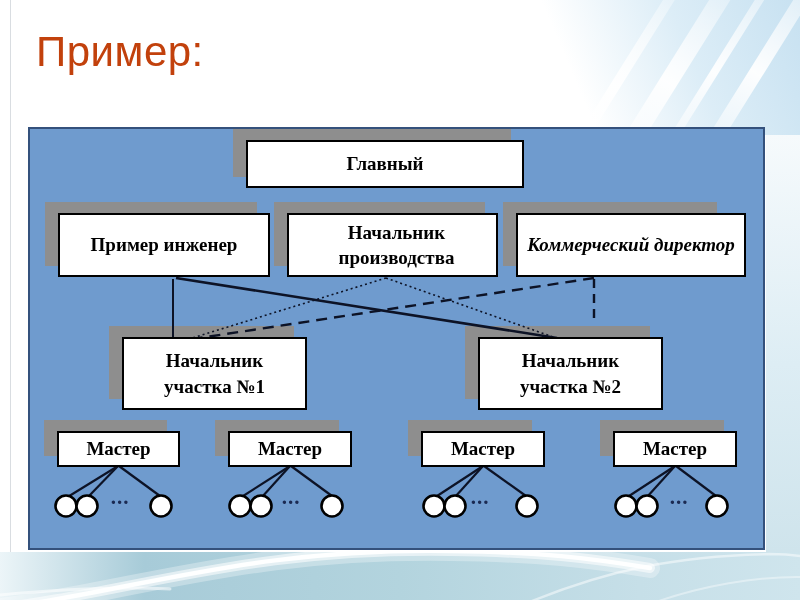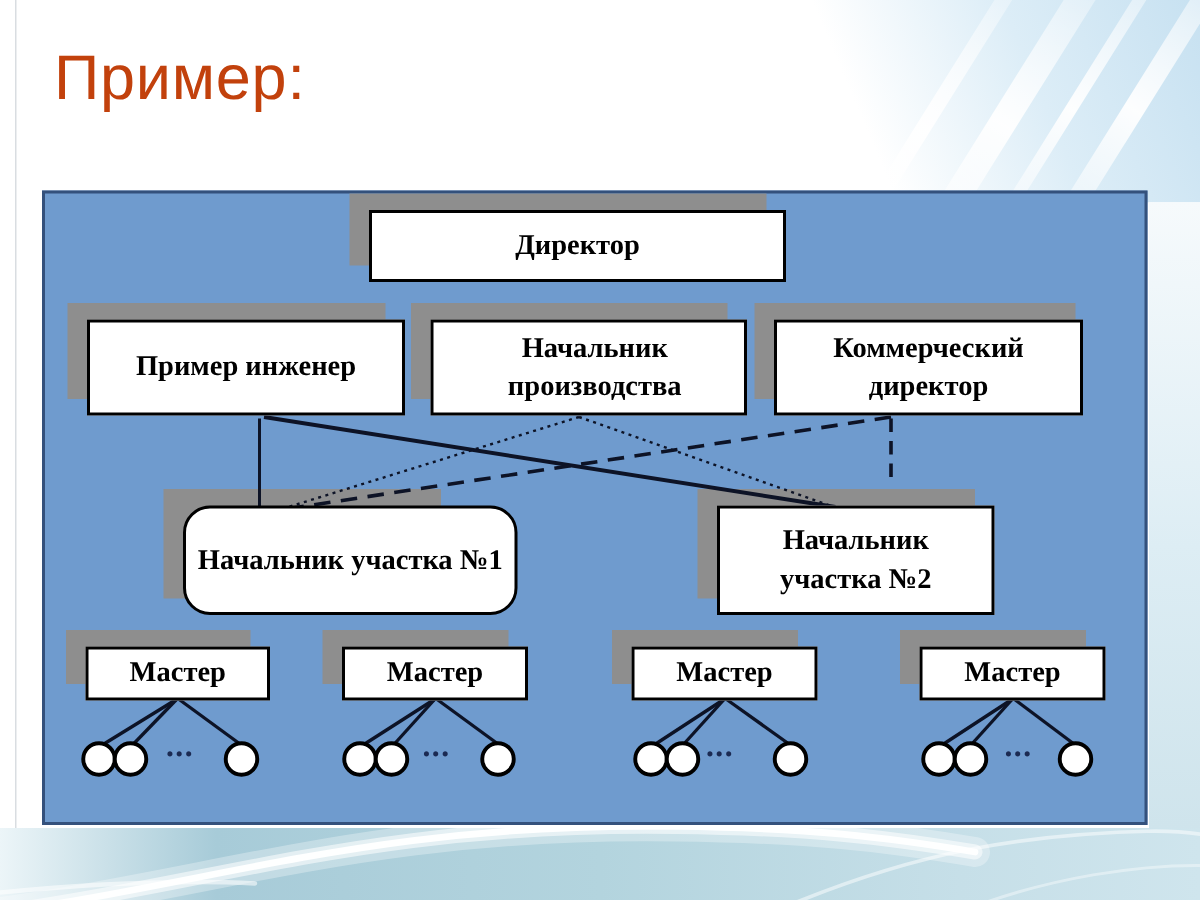--- a/index.html
+++ b/index.html
@@ -39,22 +39,22 @@
   .connectors { position:absolute; left:0; top:0; width:800px; height:600px; z-index:2; }
 
   .node { position:absolute; z-index:3; box-sizing:border-box;
     background:#ffffff; border:2px solid #000000;
     display:flex; align-items:center; justify-content:center; text-align:center;
     font-weight:700; font-size:19px; line-height:1.32; color:#000000; padding:2px 6px; }
 
   .n-director   { left:246px; top:140px; width:278px; height:48px; }
   .n-chief      { left:58px;  top:213px; width:212px; height:64px; }
   .n-production { left:287px; top:213px; width:211px; height:64px;padding-left:14px; }
-  .n-commercial { left:516px; top:213px; width:206px; height:64px; }
-  .n-sec1       { left:122px; top:337px; width:223px; height:73px;border-radius:18px; }
+  .n-commercial { left:516px; top:213px; width:230px; height:64px;font-style:italic; }
+  .n-sec1       { left:122px; top:337px; width:185px; height:73px; }
   .n-sec2       { left:478px; top:337px; width:185px; height:73px; }
   .n-m1 { left:57px;  top:431px; width:123px; height:36px; }
   .n-m2 { left:228px; top:431px; width:124px; height:36px; }
   .n-m3 { left:421px; top:431px; width:124px; height:36px; }
   .n-m4 { left:613px; top:431px; width:124px; height:36px; }
 
   .dots { position:absolute; z-index:3; width:36px; top:487px; text-align:center;
     font-weight:700; font-size:21px; line-height:1; color:#1b2a52; letter-spacing:1px; }
   .d1 { left:102px; } .d2 { left:273px; } .d3 { left:462px; } .d4 { left:661px; }
 </style>
@@ -150,21 +150,21 @@
       <circle cx="332" cy="506" r="10.5"></circle>
       <circle cx="434" cy="506" r="10.5"></circle>
       <circle cx="455" cy="506" r="10.5"></circle>
       <circle cx="527" cy="506" r="10.5"></circle>
       <circle cx="626" cy="506" r="10.5"></circle>
       <circle cx="647" cy="506" r="10.5"></circle>
       <circle cx="717" cy="506" r="10.5"></circle>
     </g>
   </svg>
 
-  <div class="node n-director">Директор</div>
+  <div class="node n-director">Главный</div>
   <div class="node n-chief">Пример инженер</div>
   <div class="node n-production">Начальник производства</div>
   <div class="node n-commercial">Коммерческий директор</div>
   <div class="node n-sec1">Начальник участка №1</div>
   <div class="node n-sec2">Начальник участка №2</div>
   <div class="node n-m1">Мастер</div>
   <div class="node n-m2">Мастер</div>
   <div class="node n-m3">Мастер</div>
   <div class="node n-m4">Мастер</div>
 

